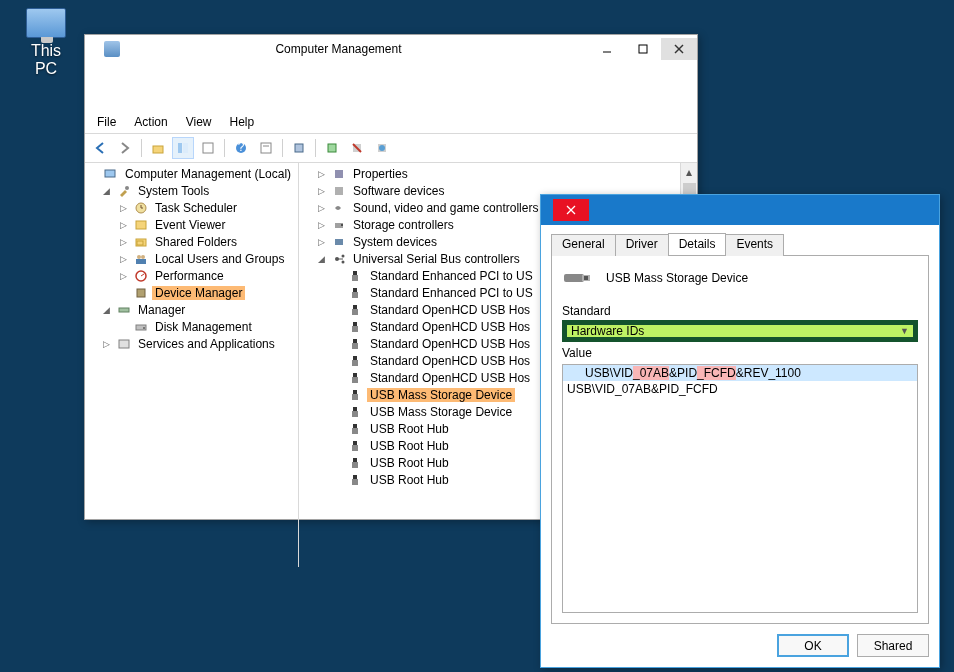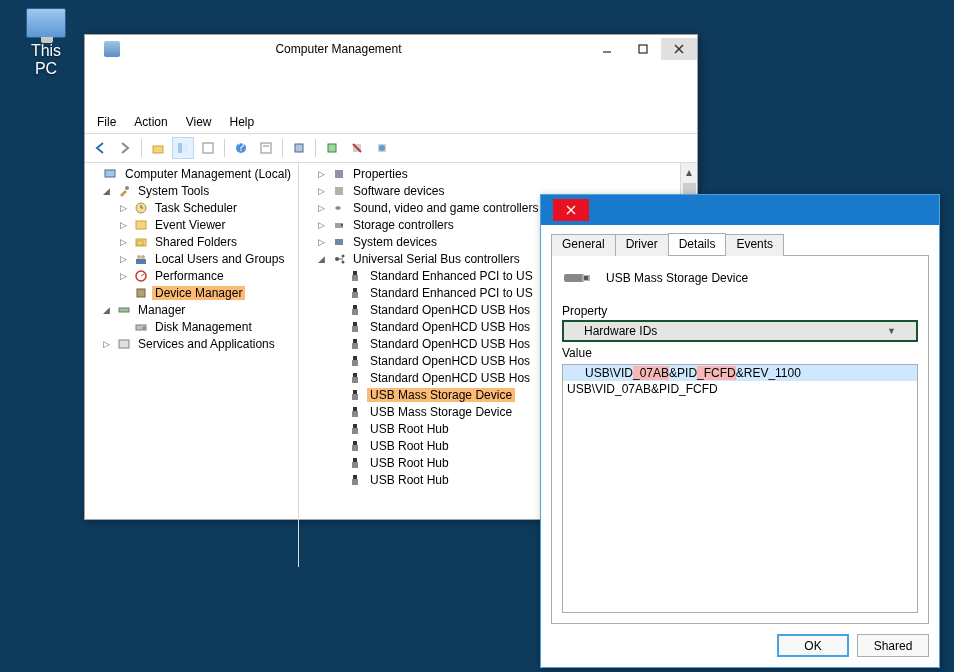--- a/index.html
+++ b/index.html
@@ -45,21 +45,21 @@
 .prop-titlebar { height: 30px; background: #1979ca; color: #fff; display: flex; align-items: center; padding-left: 12px; }
 .prop-titlebar .title { flex: 1; font-size: 12px; }
 .prop-body { padding: 8px 10px 10px; height: calc(100% - 30px); display: flex; flex-direction: column; }
 .tab-strip { display: flex; height: 22px; }
 .tab { padding: 2px 10px; border: 1px solid #acacac; border-bottom: none; background: #f0f0f0; margin-right: -1px; cursor: pointer; position: relative; top: 1px; }
 .tab.active { background: #fff; z-index: 2; top: 0; padding-top: 3px; }
 .tab-panel { border: 1px solid #acacac; flex: 1; padding: 10px; background: #fff; display: flex; flex-direction: column; }
 .device-header { display: flex; align-items: center; gap: 12px; margin-bottom: 10px; }
 .device-header .dev-icon { width: 32px; height: 24px; }
 .prop-label { margin: 4px 0 2px; }
-.prop-select { width: 100%; height: 22px; border: 2px solid #14532d; padding: 0 20px; display: flex; align-items: center; justify-content: space-between; cursor: pointer; background: #e5e5e5; }
+.prop-select { width: 100%; height: 22px; border: 5px solid #14532d; padding: 0 4px; display: flex; align-items: center; justify-content: space-between; cursor: pointer; background: #bef264; }
 .value-list { flex: 1; border: 1px solid #acacac; margin-top: 2px; background: #fff; overflow: auto; }
 .value-list .vrow { padding: 1px 4px; font-size: 12px; white-space: nowrap; }
 .value-list .vrow.sel { background: #cde8ff; padding-left: 22px; }
 .btn-row { display: flex; justify-content: flex-end; gap: 8px; margin-top: 10px; }
 .btn { min-width: 72px; height: 23px; border: 1px solid #acacac; background: #f8f8f8; cursor: pointer; display: inline-flex; align-items: center; justify-content: center; }
 .btn.default { border-color: #4aa3df; box-shadow: 0 0 0 1px #4aa3df inset; }
 
 .hl-seg { background: #f9b6b6; }
 </style>
 </head>
@@ -480,21 +480,21 @@
       </div>
     <div class="tab-panel">
       <div class="device-header">
         <span class="dev-icon"><svg width="32" height="24">
               <rect x="2" y="8" width="20" height="8" rx="2" fill="#888"></rect>
               <rect x="20" y="9" width="8" height="6" fill="#b0b0b0"></rect>
               <rect x="22" y="10" width="4" height="4" fill="#555"></rect>
             </svg></span>
         <span>USB Mass Storage Device</span>
       </div>
-      <div class="prop-label">Property</div>
+      <div class="prop-label">Standard</div>
       <div class="prop-select">
         <span>Hardware IDs</span>
         <span style="font-size:9px;color:#555;">▼</span>
       </div>
       <div class="prop-label">Value</div>
       <div class="value-list" id="value-list">
           <div class="vrow sel">USB\VID<span class="hl-seg">_07AB</span>&amp;PID<span class="hl-seg">_FCFD</span>&amp;REV_1100</div>
           <div class="vrow">USB\VID_07AB&amp;PID_FCFD</div>
         </div>
     </div>

